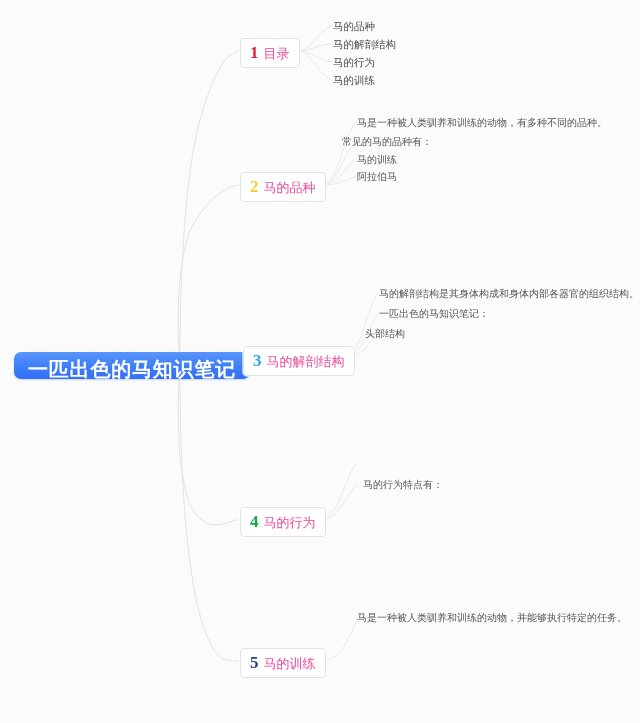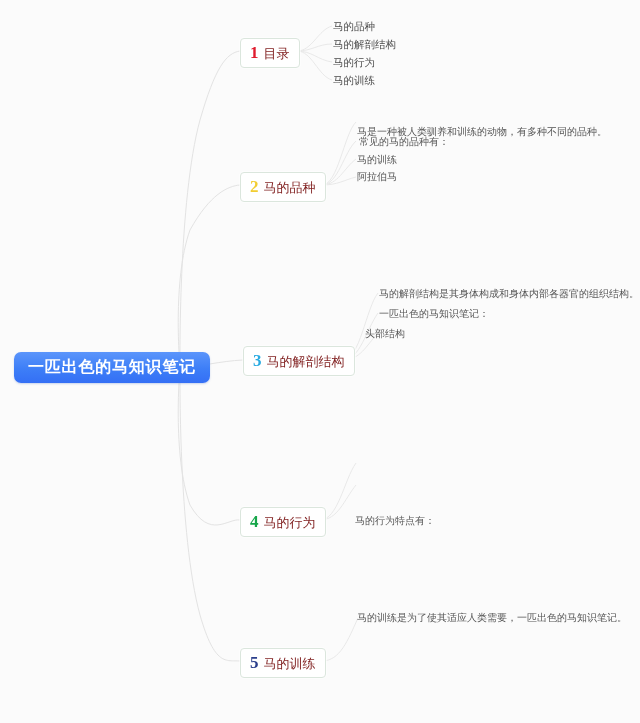--- a/index.html
+++ b/index.html
@@ -25,25 +25,25 @@
     top: 0;
     width: 640px;
     height: 723px;
     pointer-events: none;
   }
   
   .root-node {
     position: absolute;
     left: 14px;
     top: 352px;
-    padding: 7px 14px 8px 14px;
+    padding: 7px 14px 0 14px;
     border-radius: 7px;
     background: linear-gradient(180deg, #5b95fb 0%, #3d7ef7 55%, #346ff5 100%);
     color: #ffffff;
-    font-size: 16px;
+    font-size: 20px;
     font-weight: bold;
     letter-spacing: 0.8px;
     line-height: 1;
     white-space: nowrap;
     box-shadow: 0 1px 2px rgba(50,100,200,0.25);
   }
   
   .topic {
     position: absolute;
     display: inline-flex;
@@ -57,21 +57,21 @@
   }
   .topic .num {
     font-size: 17px;
     font-weight: bold;
     line-height: 1;
     margin-right: 5px;
     font-family: "Liberation Serif", "DejaVu Serif", serif;
   }
   .topic .ttl {
     font-size: 13px;
-    color: #7f1d1d;
+    color: #ec4899;
     line-height: 1;
   }
   
   .leaf {
     position: absolute;
     font-size: 10.5px;
     color: #4a4a4a;
     white-space: nowrap;
     line-height: 1.2;
   }
@@ -131,38 +131,38 @@
   </div>
   <div class="leaf" style="left:333px; top:20px;">马的品种</div>
   <div class="leaf" style="left:333px; top:38px;">马的解剖结构</div>
   <div class="leaf" style="left:333px; top:56px;">马的行为</div>
   <div class="leaf" style="left:333px; top:74px;">马的训练</div>
 
   <div class="topic" style="left:240px; top:172px;">
     <span class="num" style="color: rgb(242, 205, 50);">2</span>
     <span class="ttl">马的品种</span>
   </div>
-  <div class="leaf small" style="left:357px; top:126px;">马是一种被人类驯养和训练的动物，有多种不同的品种。</div>
-  <div class="leaf small" style="left:359px; top:136px;">常见的马的品种有：</div>
+  <div class="leaf small" style="left:357px; top:117px;">马是一种被人类驯养和训练的动物，有多种不同的品种。</div>
+  <div class="leaf small" style="left:342px; top:136px;">常见的马的品种有：</div>
   <div class="leaf small" style="left:357px; top:154px;">马的训练</div>
   <div class="leaf small" style="left:357px; top:172px;font-family:Liberation Mono, monospace;">阿拉伯马</div>
 
   <div class="topic" style="left:243px; top:346px;">
     <span class="num" style="color: rgb(41, 171, 226);">3</span>
     <span class="ttl">马的解剖结构</span>
   </div>
   <div class="leaf small" style="left:379px; top:288px;text-align:center;">马的解剖结构是其身体构成和身体内部各器官的组织结构。</div>
   <div class="leaf small" style="left:379px; top:308px;">一匹出色的马知识笔记：</div>
   <div class="leaf small" style="left:365px; top:328px;">头部结构</div>
 
   <div class="topic" style="left:240px; top:507px;">
     <span class="num" style="color: rgb(23, 166, 74);">4</span>
     <span class="ttl">马的行为</span>
   </div>
-  <div class="leaf small" style="left:355px; top:479px;margin-top:36px;">马的行为特点有：</div>
+  <div class="leaf small" style="left:363px; top:479px;">马的行为特点有：</div>
 
   <div class="topic" style="left:240px; top:648px;">
     <span class="num" style="color: rgb(43, 63, 140);">5</span>
     <span class="ttl">马的训练</span>
   </div>
-  <div class="leaf small" style="left:357px; top:612px;">马的训练是为了使其适应人类需要，一匹出色的马知识笔记。</div>
+  <div class="leaf small" style="left:357px; top:612px;">马是一种被人类驯养和训练的动物，并能够执行特定的任务。</div>
 
 </div>
 
 </body></html>

